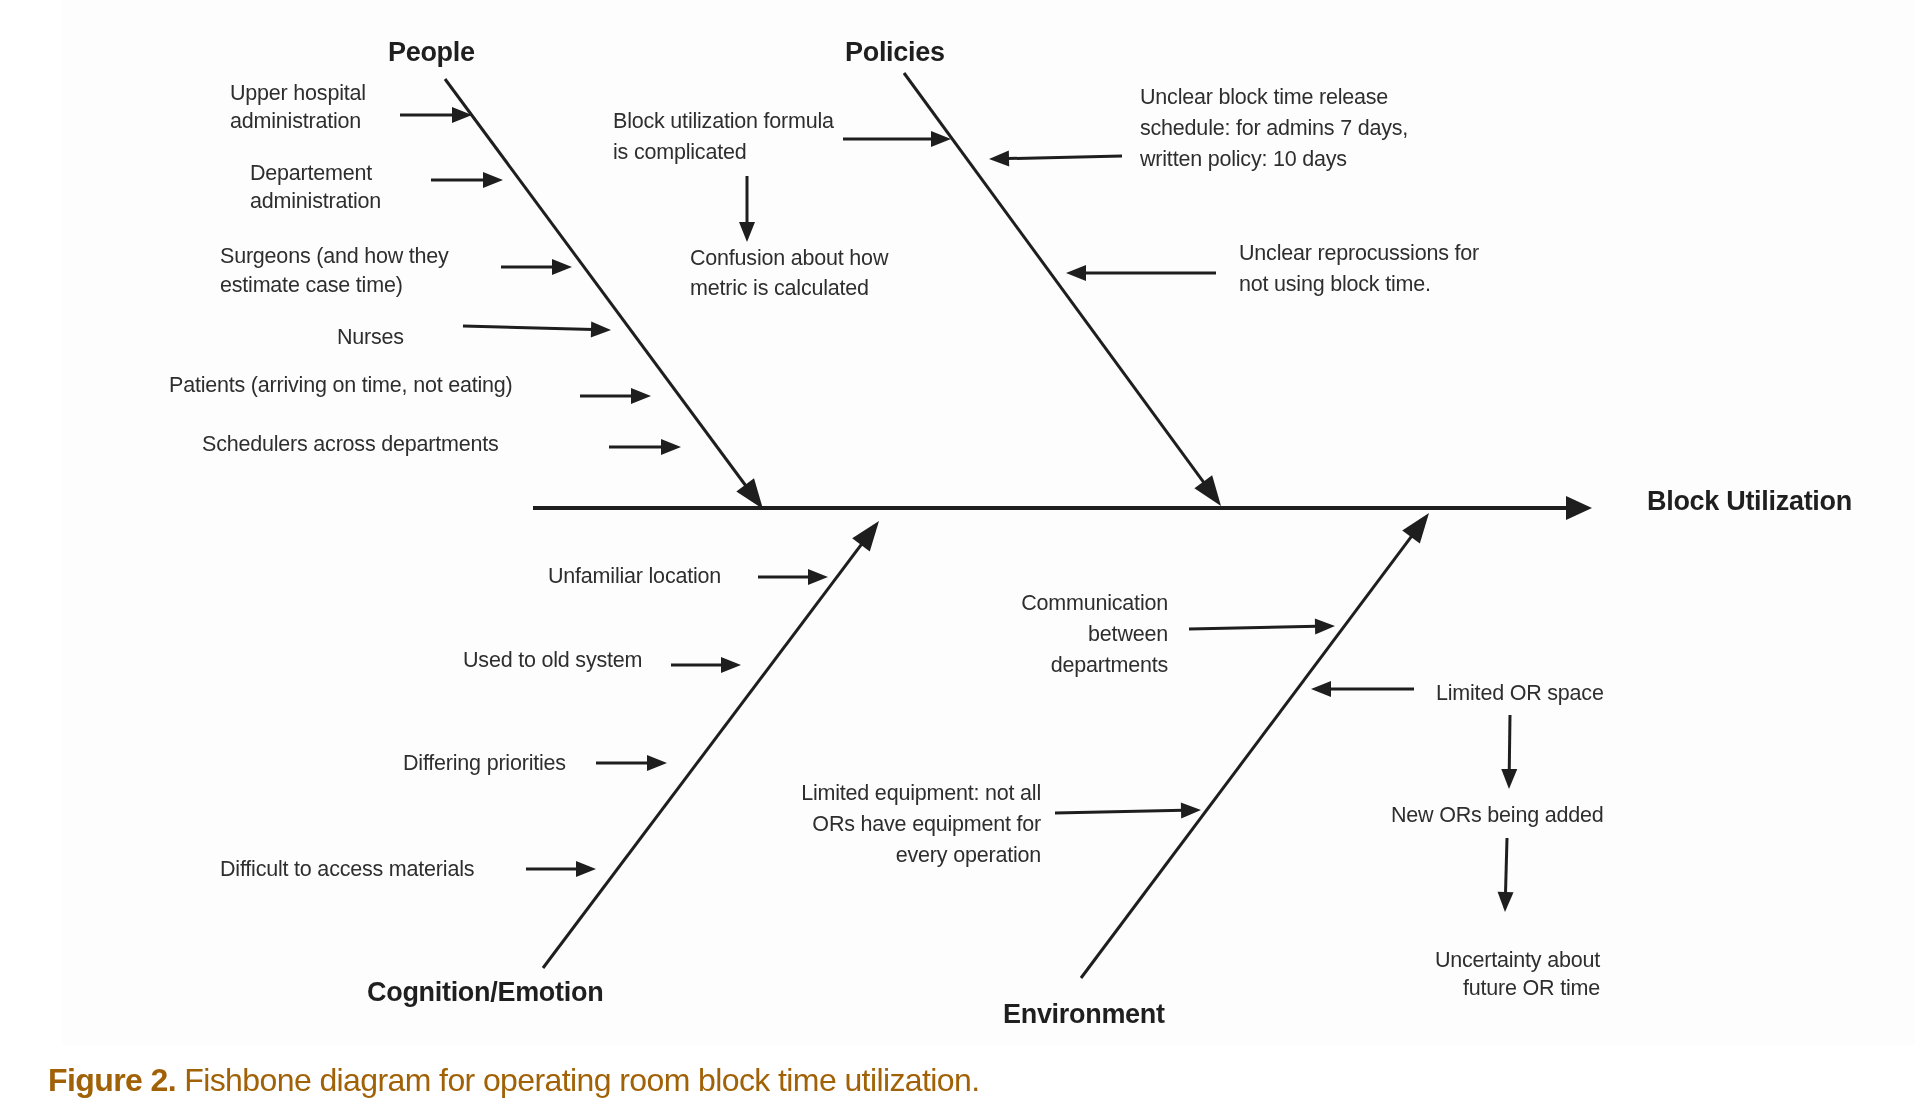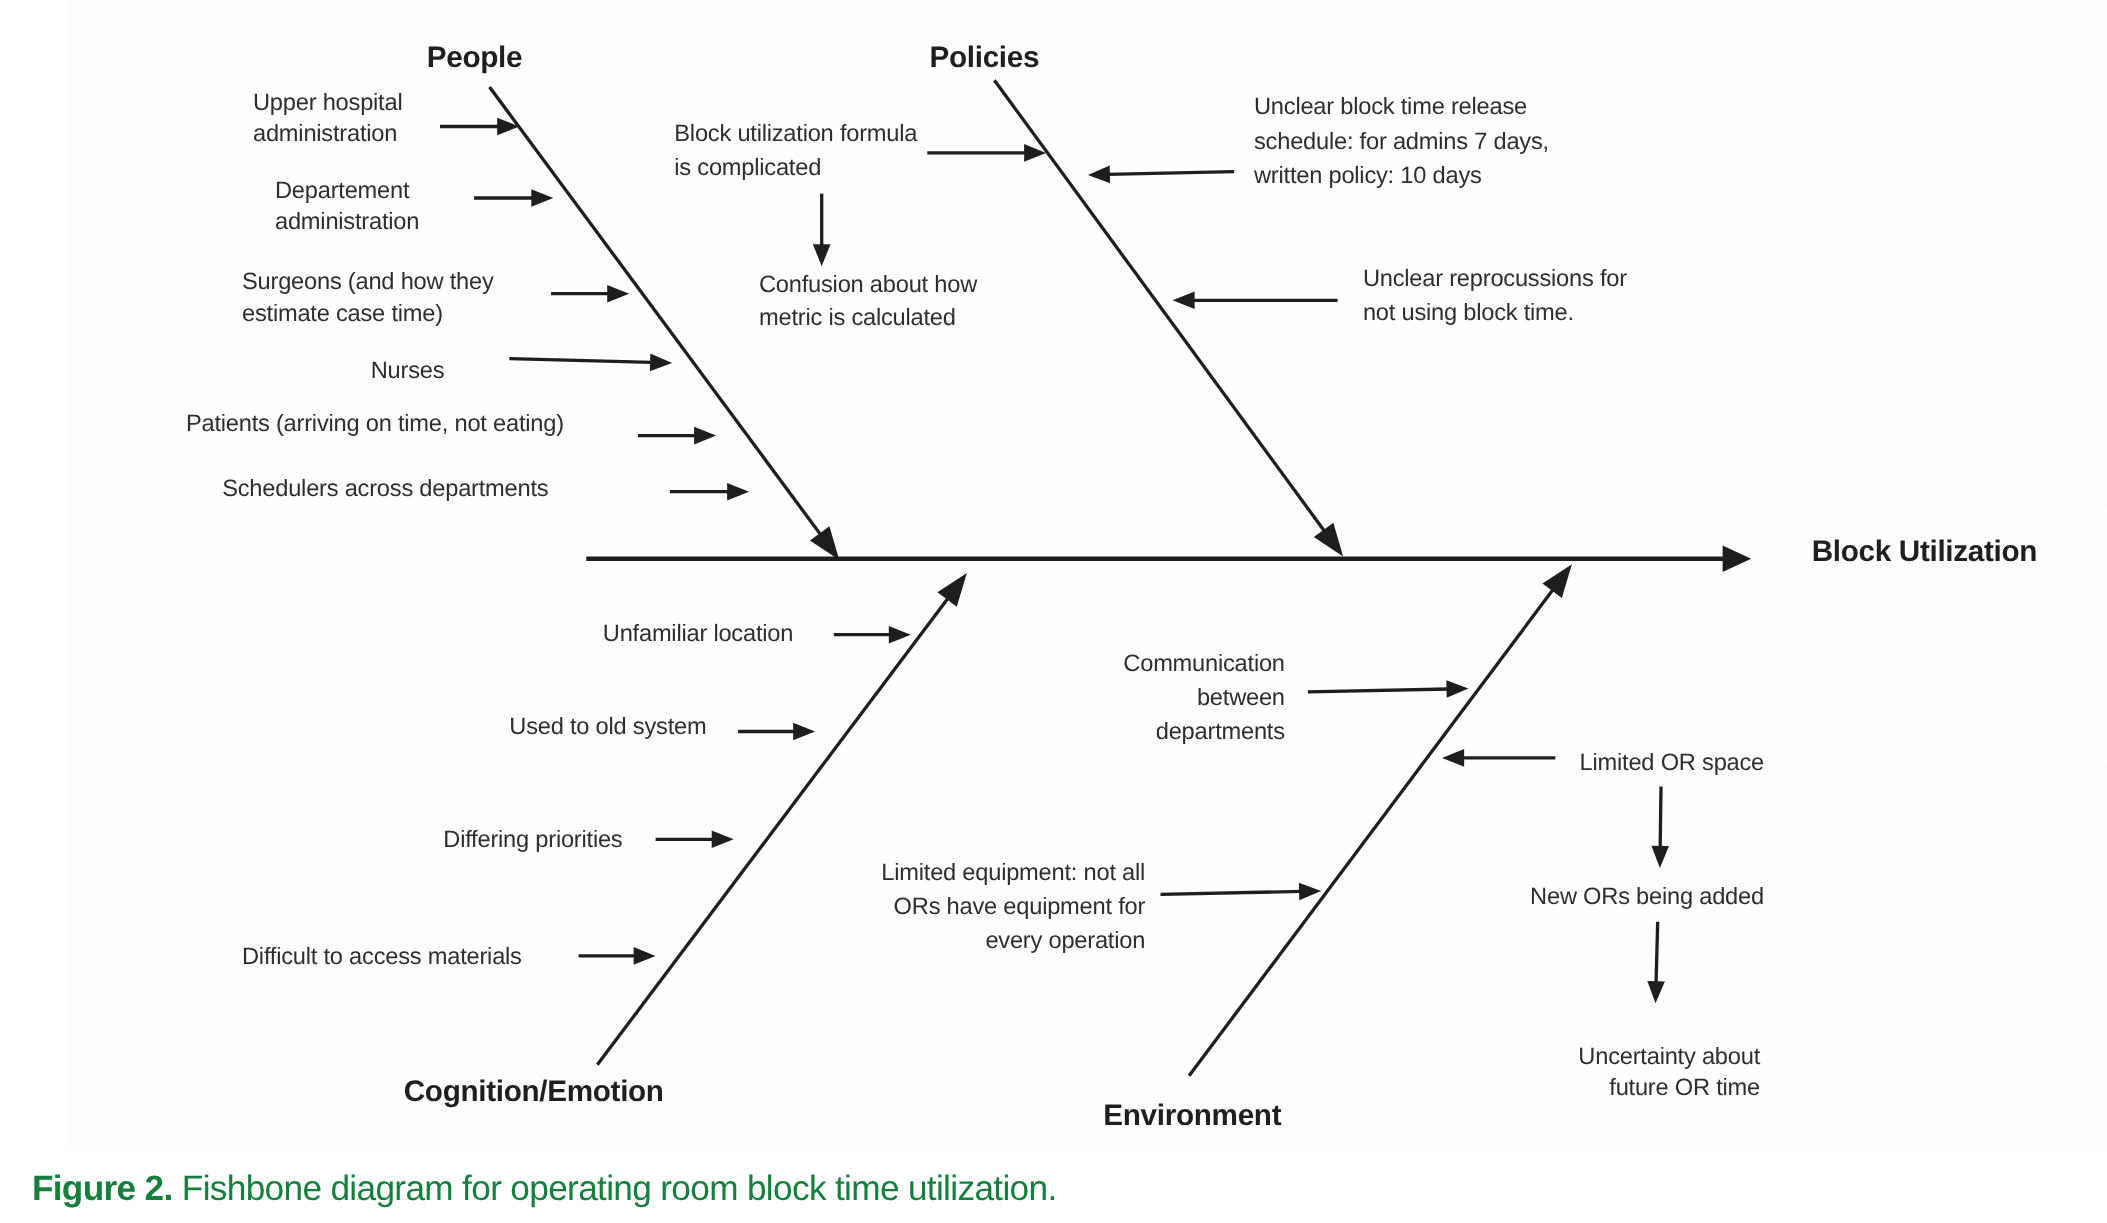--- a/index.html
+++ b/index.html
@@ -6,21 +6,21 @@
   body { width: 1915px; height: 1112px; position: relative; overflow: hidden; }
   #diagram { position: absolute; left: 0; top: 0; width: 1915px; height: 1112px; }
   .panel { fill: #fdfdfd; }
   .bone { stroke: #1e1e1e; stroke-width: 3; fill: none; stroke-linecap: butt; }
   .spine { stroke: #1e1e1e; stroke-width: 4; fill: none; }
   .cause-arrow { stroke: #1e1e1e; stroke-width: 3; fill: none; }
   .head { fill: #1e1e1e; stroke: none; }
   .cat { font-family: "Liberation Sans", sans-serif; font-weight: bold; font-size: 27px; fill: #1f1f1f; letter-spacing: -0.3px; }
   .effect { font-family: "Liberation Sans", sans-serif; font-weight: bold; font-size: 27px; fill: #1f1f1f; letter-spacing: -0.3px; }
   .cause { font-family: "Liberation Sans", sans-serif; font-size: 21.5px; fill: #2e2e2e; letter-spacing: -0.2px; }
-  .caption { position: absolute; left: 29px; top: 1062px; font-family: "Liberation Sans", sans-serif; font-size: 32px; color: #15803d; letter-spacing: -0.6px; white-space: nowrap; }
+  .caption { position: absolute; left: 48px; top: 1062px; font-family: "Liberation Sans", sans-serif; font-size: 32px; color: #a16207; letter-spacing: -0.6px; white-space: nowrap; }
   .caption b { font-weight: bold; }
 </style>
 </head>
 <body>
 
 <svg id="diagram" xmlns="http://www.w3.org/2000/svg" width="1915" height="1112" viewBox="0 0 1915 1112">
   <rect class="panel" x="62" y="0" width="1853" height="1045"></rect>
   <g id="lines">
       <g>
         <line x1="533" y1="508" x2="1568" y2="508" class="spine"></line>

